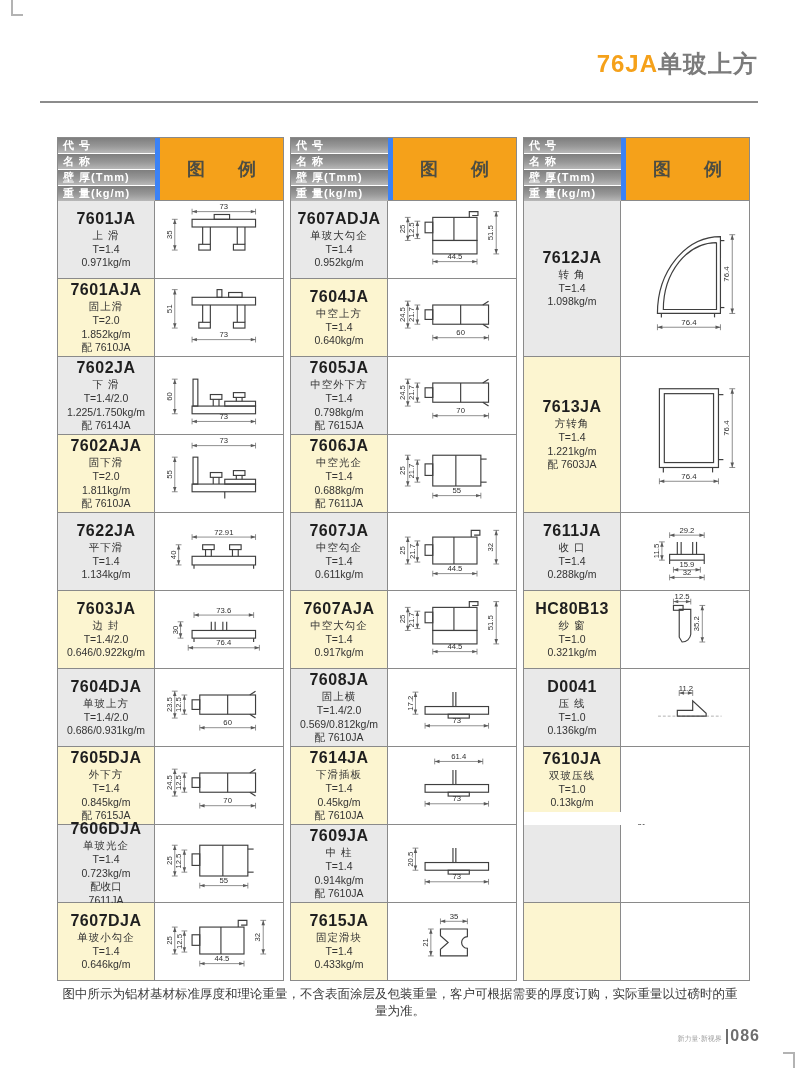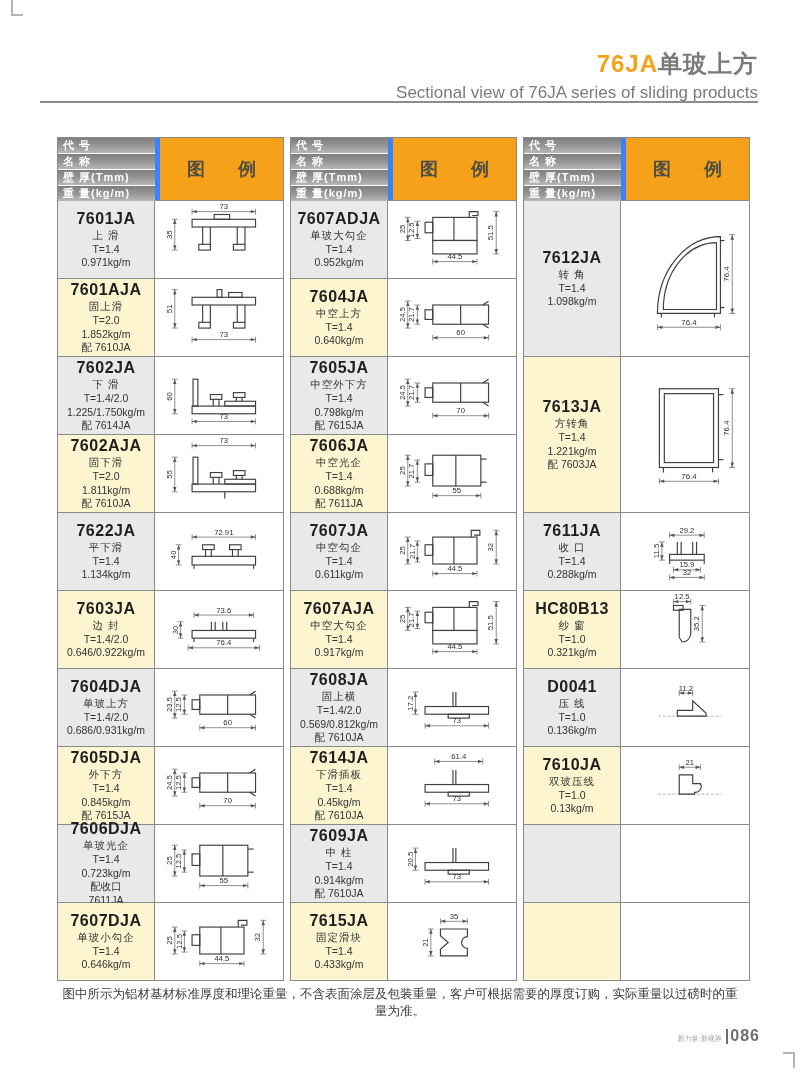--- a/index.html
+++ b/index.html
@@ -41,21 +41,20 @@
             display:flex;align-items:baseline;}
   .pageno{font-size:16px;font-weight:bold;color:#6e6e6e;margin-left:3px;letter-spacing:1px;}
 </style>
 </head>
 <body>
 
 <div class="page">
   <div class="corner-tl"></div>
   <div class="hdr">
     <div class="t1"><span class="accent">76JA</span><span>单玻上方</span></div>
-    <div class="t2">Sectional view of 76JA series of sliding products</div>
   </div>
   <div class="rule"></div>
   <div class="catalog" id="catalog">
       <div class="colgroup">
         <div class="ghead">
           <div class="ghead-labels">
             <div class="gbar">代 号</div>
             <div class="gbar">名 称</div>
             <div class="gbar">壁 厚(Tmm)</div>
             <div class="gbar">重 量(kg/m)</div>
@@ -926,21 +925,21 @@
               <path d="M56,48 v-6 h16 v-10 l14,13 v3 z" fill="none" stroke="#3f3f3f" stroke-width="1.2"></path>
               <line x1="58" y1="24" x2="72" y2="24" stroke="#5a5a5a" stroke-width="0.7"></line>
               <line x1="58" y1="21" x2="58" y2="27" stroke="#5a5a5a" stroke-width="0.7"></line>
               <line x1="72" y1="21" x2="72" y2="27" stroke="#5a5a5a" stroke-width="0.7"></line>
               <path d="M58,24 l5,-1.8 v3.6 z" fill="#5a5a5a"></path>
               <path d="M72,24 l-5,-1.8 v3.6 z" fill="#5a5a5a"></path>
               <text x="65" y="21.5" text-anchor="middle" font-size="8" fill="#2f2f2f">11.2</text>
             </svg>
           </div>
         </div>
-        <div class="prow" style="height: 77px;">
+        <div class="prow" style="height: 77px; flex-direction: column;">
           <div class="plabel tone-cream">
             <div class="pcode">7610JA</div>
             <div class="pname">双玻压线</div>
             <div class="pt">T=1.0</div>
             <div class="pw">0.13kg/m</div>
           </div>
           <div class="pdiag">
             <svg width="126" height="75" viewBox="0 0 128 78">
               <line x1="36" y1="48" x2="102" y2="48" stroke="#9a9a9a" stroke-width="0.8" stroke-dasharray="3,2"></line>
               <path d="M58,48 V28 h14 v9 h8 a6,6 0 0 1 -6,9 v2 z" fill="none" stroke="#3f3f3f" stroke-width="1.2"></path>

